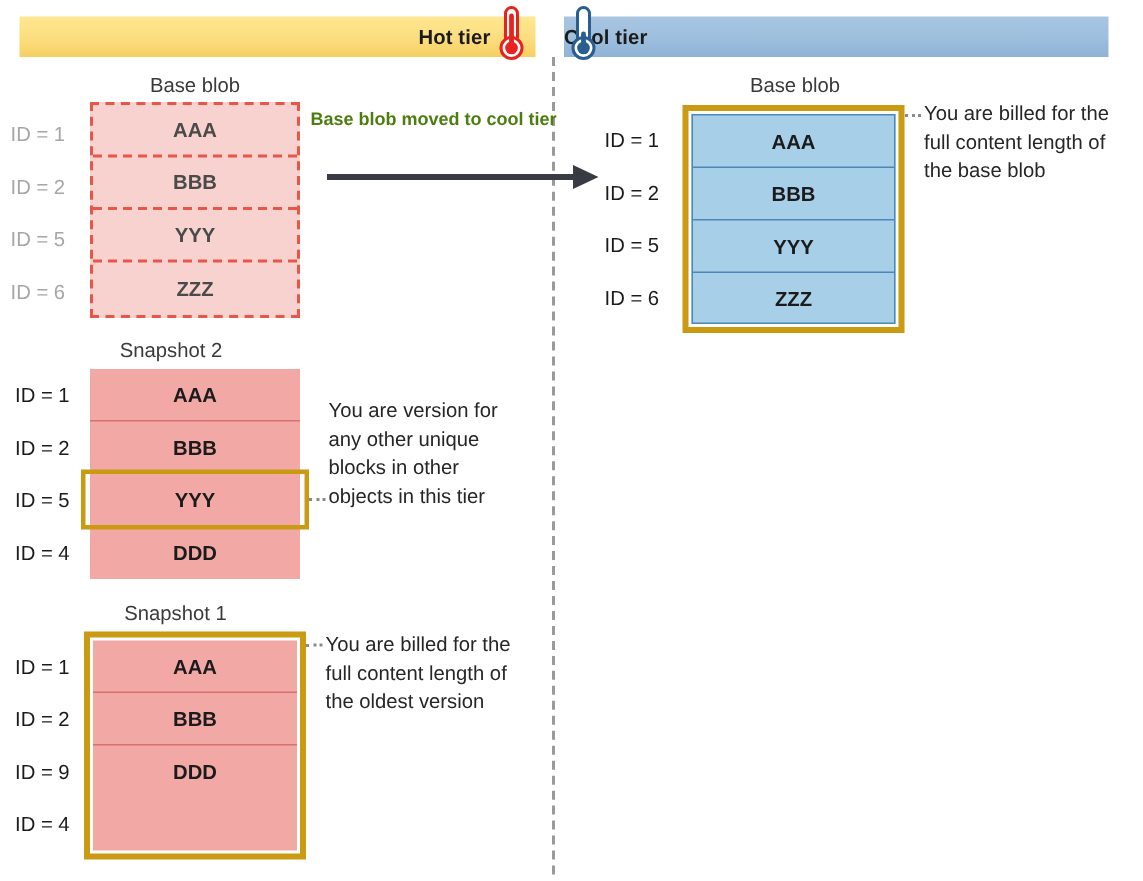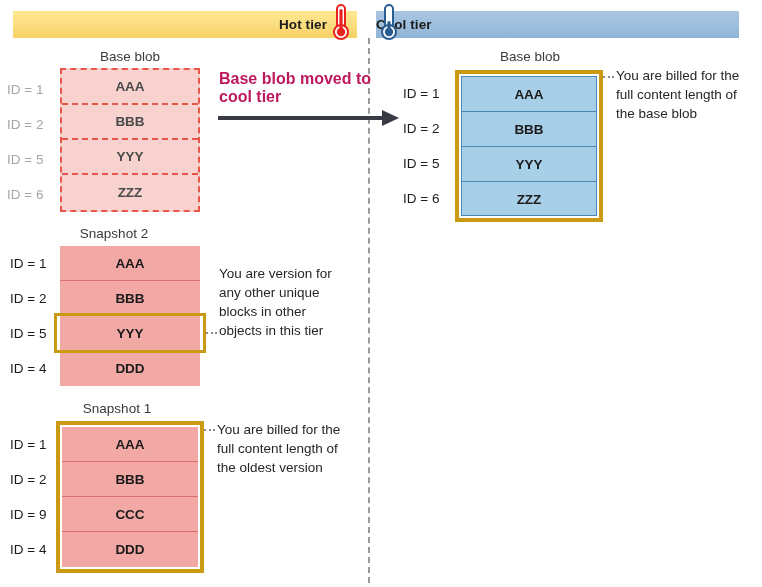--- a/index.html
+++ b/index.html
@@ -90,27 +90,27 @@
     left: 164px;
     top: 0px;
     width: 0;
     height: 0;
     border-top: 8px solid transparent;
     border-bottom: 8px solid transparent;
     border-left: 17px solid #393b44;
   }
   .arrow-label {
     position: absolute;
-    left: 219px;
+    left: 207px;
     top: 70px;
     width: 170px;
-    font-size: 16px;
+    font-size: 12px;
     font-weight: bold;
     line-height: 18px;
-    color: #be185d;
+    color: #4d7c0f;
   }
 
   
   .group { position: absolute; }
   .group-title {
     position: absolute;
     text-align: center;
     font-size: 13.5px;
     color: #3a3a3a;
     white-space: nowrap;
@@ -261,21 +261,20 @@
     <div class="group-title" style="left:47px; top:401px; width:140px;">Snapshot 1</div>
 
     <div class="id-label" style="left:10px; top:427px;">ID = 1</div>
     <div class="id-label" style="left:10px; top:462px;">ID = 2</div>
     <div class="id-label" style="left:10px; top:497px;">ID = 9</div>
     <div class="id-label" style="left:10px; top:532px;">ID = 4</div>
 
     <div class="table pink" style="left:62px; top:427px; width:136px; height:140px;">
       <div class="row">AAA</div>
       <div class="row">BBB</div>
-      <div class="row">CCC</div>
       <div class="row">DDD</div>
     </div>
 
     <div class="gold-frame padded" style="left:56px; top:421px; width:148px; height:152px;"></div>
 
     <div class="leader" style="left:204px; top:429px;"></div>
     <div class="callout" style="left:217px; top:420px; width:140px;">You are billed for the full content length of the oldest version</div>
   </div>
 
   <div class="group">

